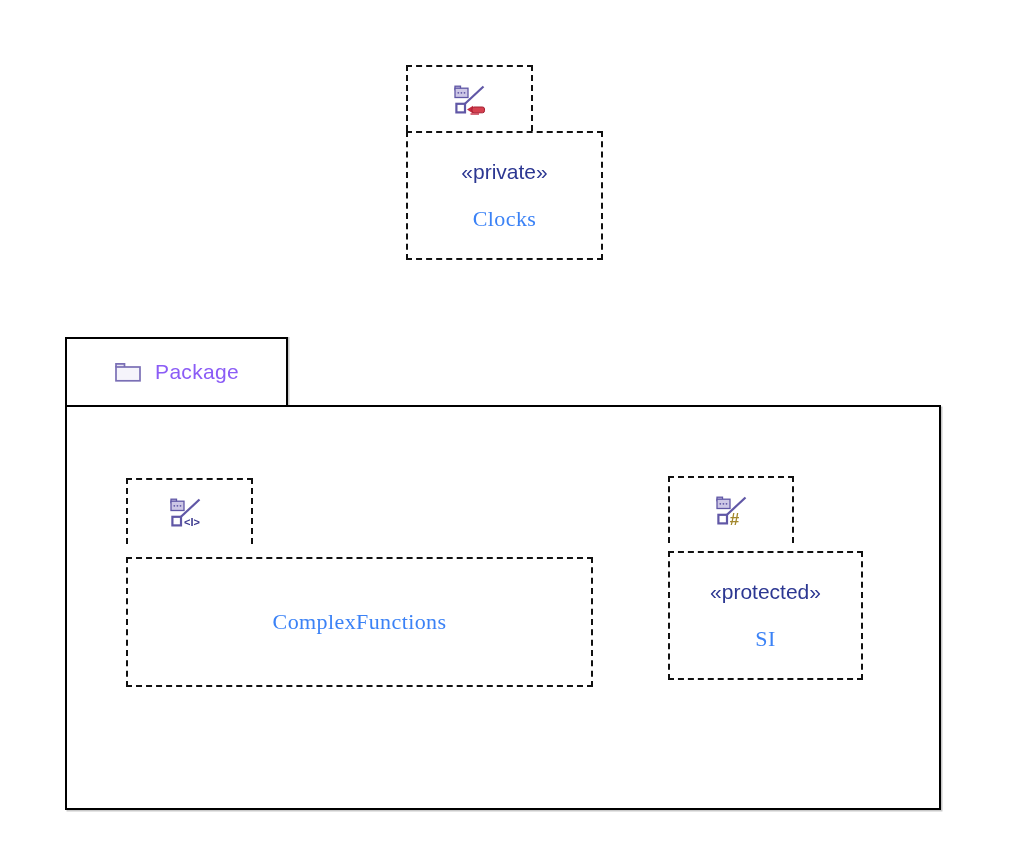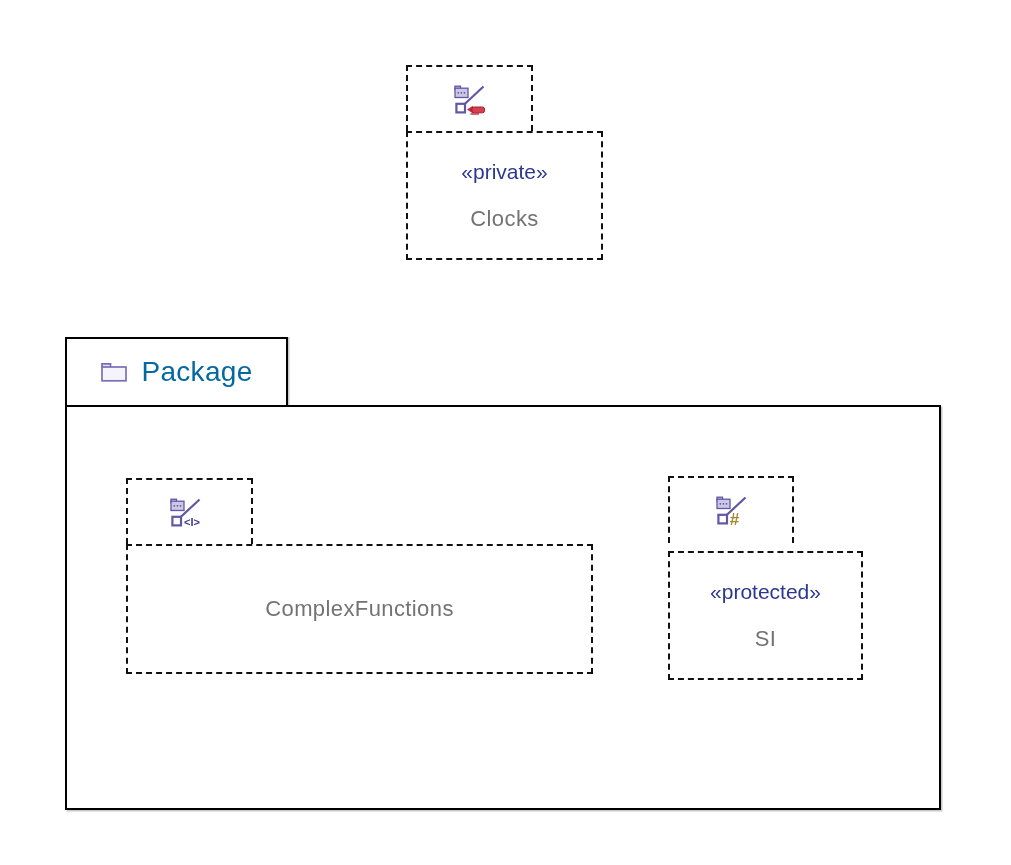--- a/index.html
+++ b/index.html
@@ -42,42 +42,43 @@
     box-shadow: 1.5px 1.5px 0 #c9c9c9;
   }
 
   
   .stereotype {
     color: #2c3792;
     font-size: 21px;
     line-height: 24px;
   }
   .el-name {
-    color: #737373;
+    color: #3b82f6;
     font-size: 22px;
     line-height: 26px;
     letter-spacing: 0.4px;
+    font-family: Liberation Serif, serif;
   }
   .pkg-label {
-    color: #0369a1;
-    font-size: 28px;
+    color: #8b5cf6;
+    font-size: 21px;
     letter-spacing: 0.3px;
   }
   .two-line { gap: 22px; }
 
   
   #clocks-tab  { left: 406px; top: 65px;  width: 127px; height: 66px; }
   #clocks-body { left: 406px; top: 131px; width: 197px; height: 129px; }
 
   #package-tab  { left: 65px; top: 337px; width: 223px; height: 68px; }
   #package-body { left: 65px; top: 405px; width: 876px; height: 405px; }
 
   
   #cf-tab  { left: 59px;  top: 71px;  width: 127px; height: 66px; }
-  #cf-body { left: 59px;  top: 137px; width: 467px; height: 130px; }
+  #cf-body { left: 59px;  top: 150px; width: 467px; height: 130px; }
 
   #si-tab  { left: 601px; top: 69px;  width: 126px; height: 67px; }
   #si-body { left: 601px; top: 144px; width: 195px; height: 129px; }
 
   .icon-wrap { display: flex; align-items: center; justify-content: center; }
 </style>
 </head>
 <body>
 
 <div class="canvas">

